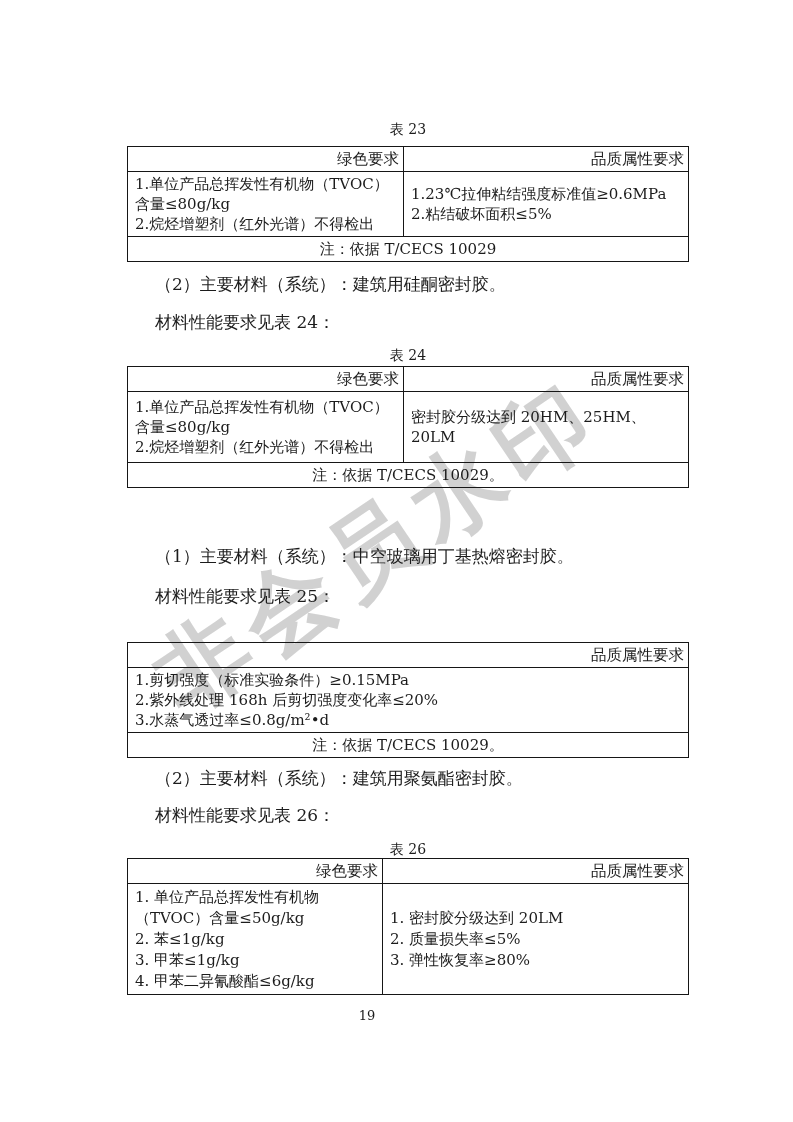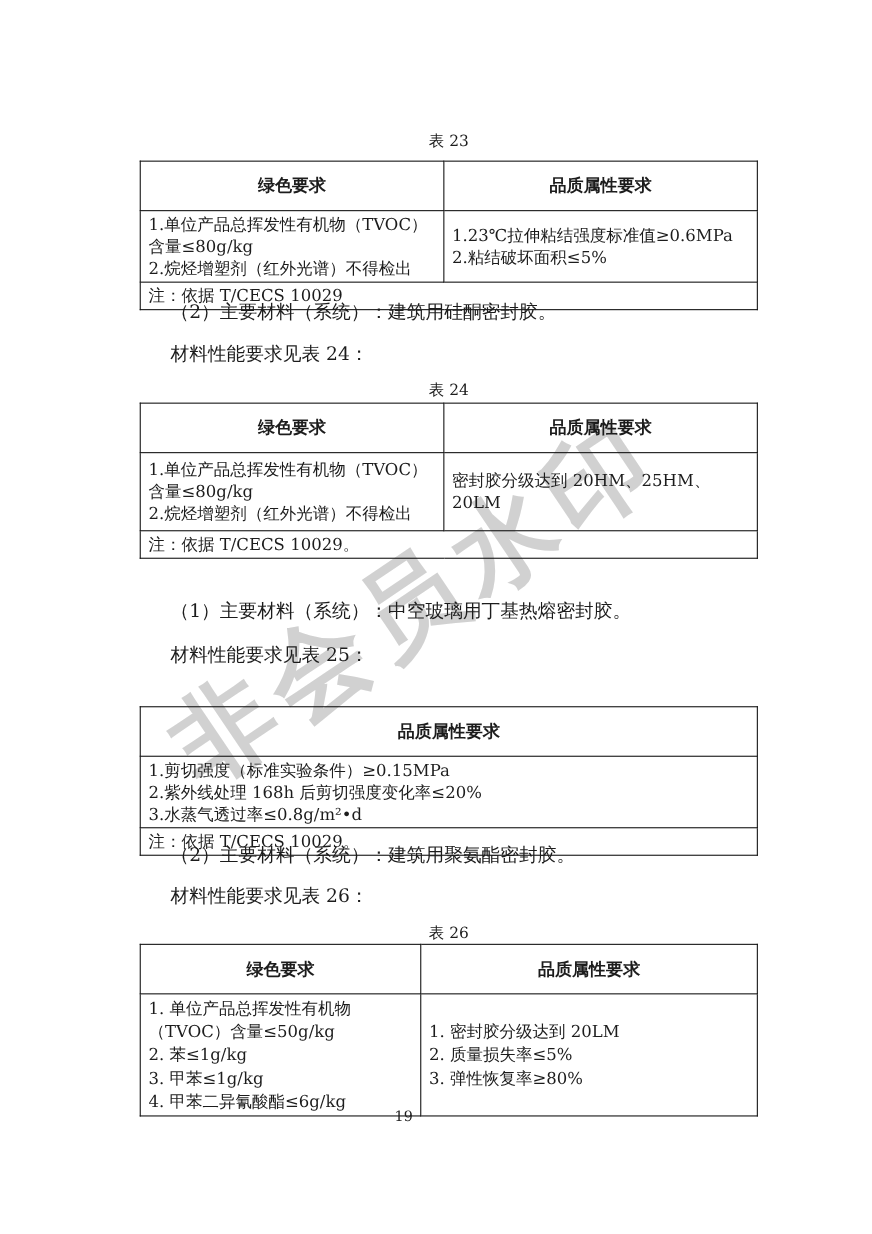--- a/index.html
+++ b/index.html
@@ -15,26 +15,26 @@
     transform:rotate(-34deg);transform-origin:center center;
     z-index:0;pointer-events:none;
   }
   .abs{position:absolute;left:127px;width:562px;z-index:1;}
   .caption{text-align:center;font-size:14px;line-height:18px;}
   .para{font-size:17px;line-height:24px;padding-left:28px;}
   .heading{font-weight:bold;font-size:18px;line-height:24px;left:123px;}
   table.doc-table{border-collapse:collapse;width:562px;table-layout:fixed;
     font-size:15px;background:transparent;}
   table.doc-table th,table.doc-table td{border:1.5px solid #161616;}
-  table.doc-table th{font-weight:bold;text-align:center;font-size:15.5px;
-    padding:12px 4px;line-height:20px;}
+  table.doc-table th{font-weight:normal;text-align:right;font-size:15.5px;
+    padding:2px 4px;line-height:20px;}
   td.body-cell{padding:2px 7px;vertical-align:middle;}
   td.body-cell div{line-height:20px;}
   .t26 td.body-cell div{line-height:21px;}
-  td.note-cell{padding:2px 7px;line-height:20px;}
+  td.note-cell{padding:2px 7px;line-height:20px;text-align:center;}
   .pageno{position:absolute;left:0;top:1008px;width:734px;text-align:center;
     font-size:13px;z-index:1;}
 </style>
 </head>
 <body>
 
 <div class="page">
 
   <div class="watermark">非会员水印</div>
 

